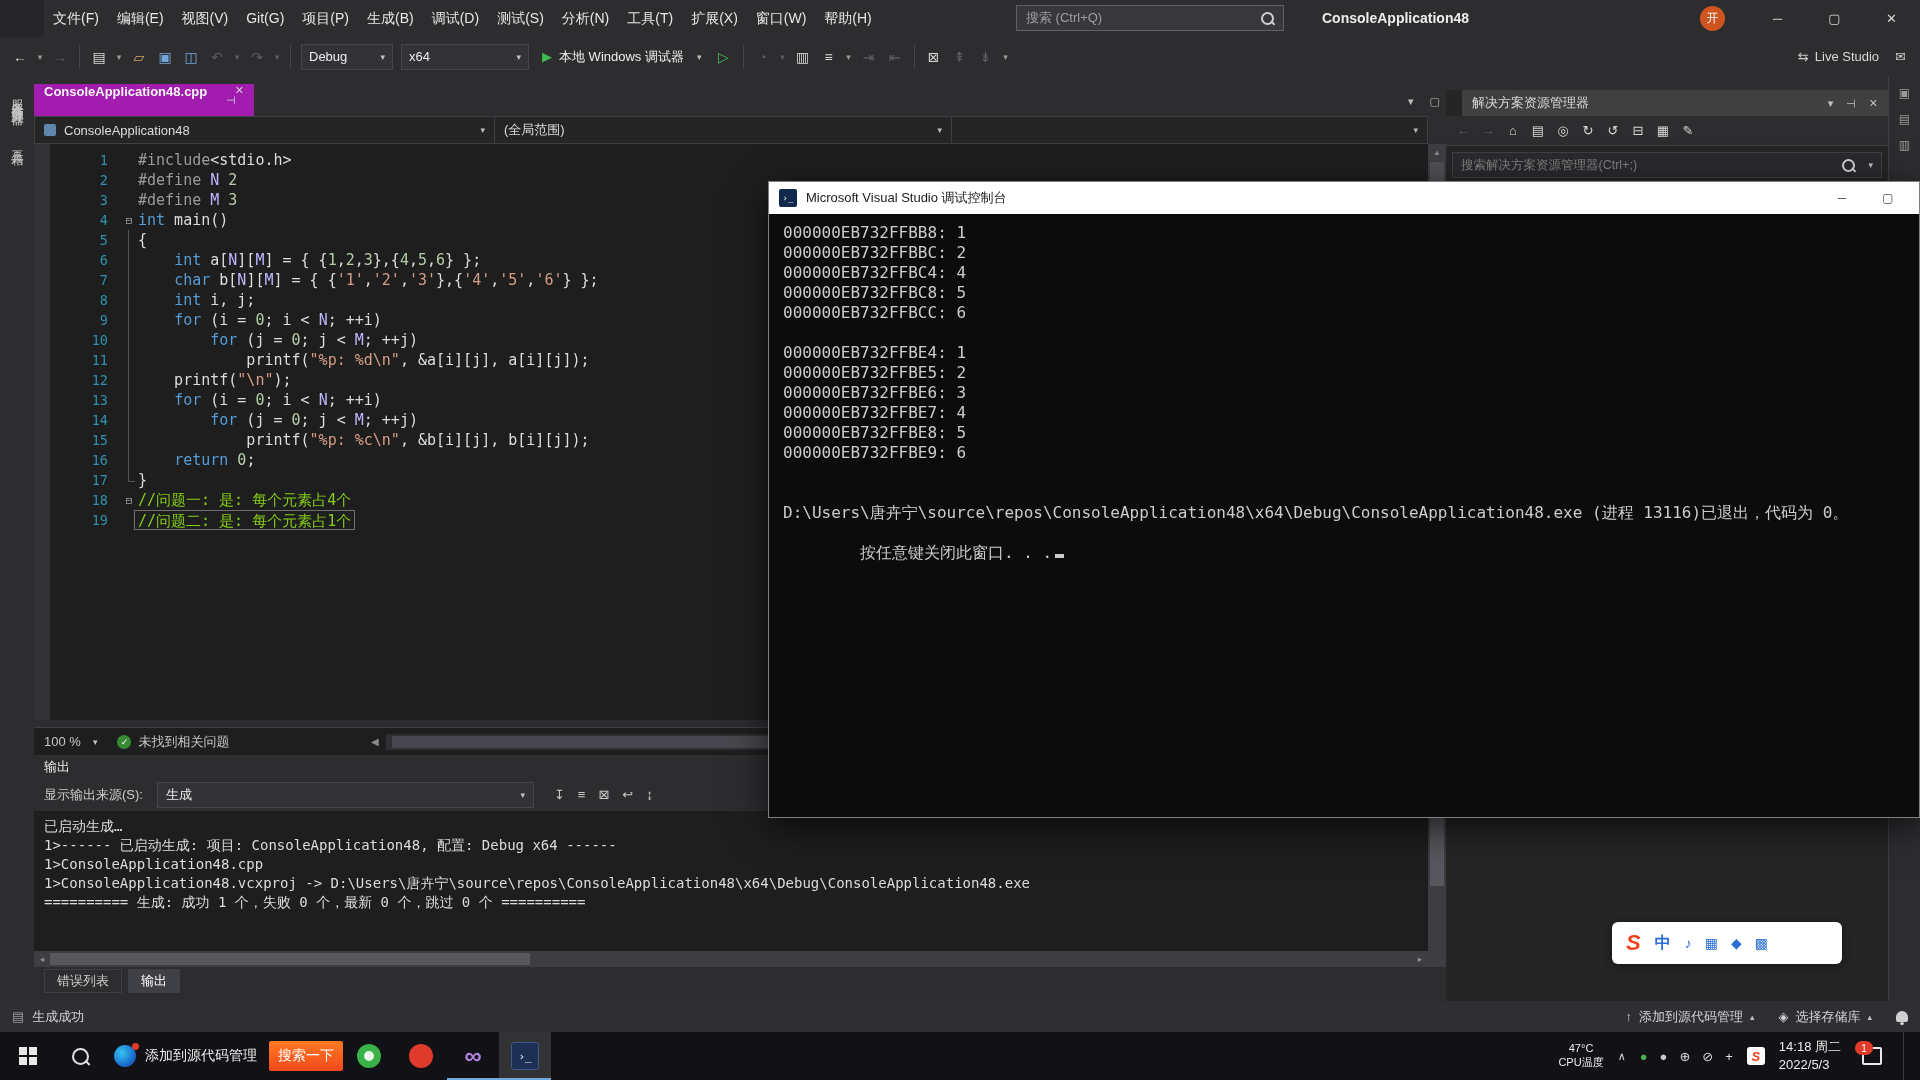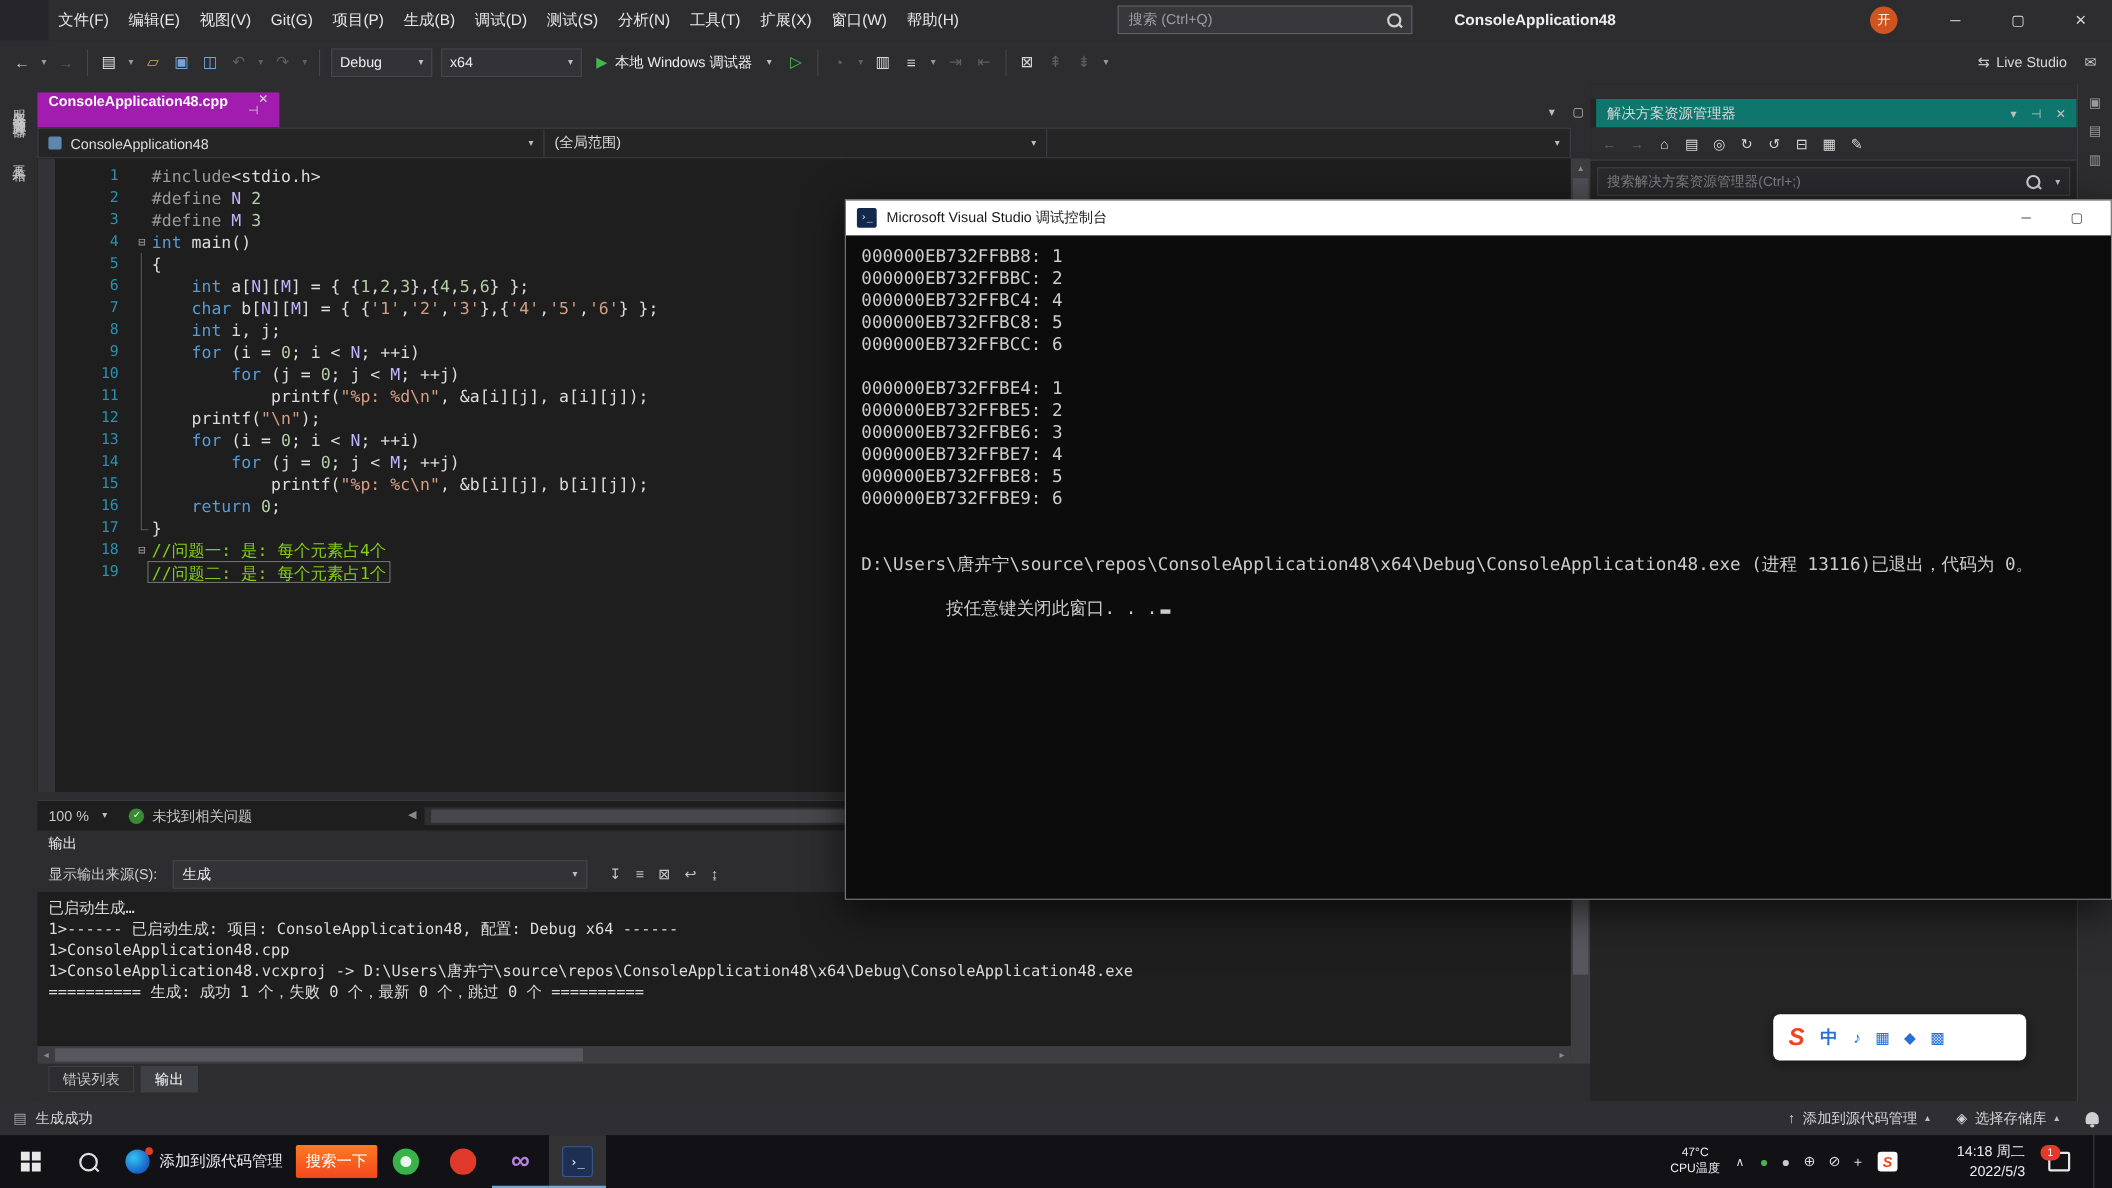--- a/index.html
+++ b/index.html
@@ -94,21 +94,21 @@
   .oh-arrow{position:absolute;top:0;width:16px;height:16px;line-height:16px;text-align:center;font-size:9px;color:#8a8a8a;}
   .oh-thumb{position:absolute;left:16px;top:2px;bottom:2px;width:480px;background:#57575d;}
   .out-vscroll{position:absolute;left:1394px;top:702px;width:18px;height:189px;background:#3e3e42;}
   .ov-thumb{position:absolute;top:18px;left:2px;right:2px;height:90px;background:#57575d;}
   .panel-tabs{position:absolute;top:891px;left:0;height:27px;display:flex;align-items:center;gap:6px;padding-left:10px;}
   .panel-tab{padding:0 12px;line-height:22px;font-size:13px;color:#c8c8c8;border:1px solid #3f3f46;}
   .panel-tab.active{background:#3f3f46;color:#fff;}
   
   .sol-exp{position:absolute;left:1446px;top:76px;width:442px;height:925px;background:#252526;}
   .se-top{position:absolute;top:0;left:0;right:0;height:14px;background:#2d2d30;}
-  .se-title-row{position:absolute;top:14px;left:5px;right:0;height:26px;background:#0f766e;display:flex;align-items:center;
+  .se-title-row{position:absolute;top:14px;left:16px;right:0;height:26px;background:#404040;display:flex;align-items:center;
                 padding:0 10px;box-sizing:border-box;font-size:13px;color:#d8d8d8;justify-content:center;}
   .se-title-icons{margin-left:auto;display:flex;gap:13px;font-size:11px;color:#c0c0c0;align-items:center;}
   .se-pin{transform:rotate(90deg);}
   .se-toolbar{position:absolute;top:40px;left:0;right:0;height:30px;background:#2d2d30;border-bottom:1px solid #3f3f46;
               display:flex;align-items:center;gap:3px;padding-left:6px;box-sizing:border-box;}
   .se-tool{width:22px;text-align:center;font-size:13px;}
   .se-search{position:absolute;top:76px;left:6px;right:6px;height:26px;background:#2a2a2e;border:1px solid #3f3f46;
              display:flex;align-items:center;justify-content:space-between;padding:0 8px;box-sizing:border-box;}
   .se-placeholder{font-size:12.5px;color:#808080;white-space:nowrap;overflow:hidden;}
   .se-search-icons{display:flex;align-items:center;gap:7px;}
@@ -149,21 +149,21 @@
   .ic-console{width:26px;height:26px;border-radius:3px;background:#1d2f52;border:1px solid #3c5a8c;display:flex;align-items:center;justify-content:center;
               color:#fff;font-size:11px;font-family:"DejaVu Sans Mono",monospace;}
   .tray{margin-left:auto;display:flex;align-items:center;gap:14px;padding-right:8px;}
   .temp-block{text-align:center;font-size:11px;line-height:1.25;color:#ececec;}
   .chev{font-size:11px;color:#dcdcdc;}
   #tray-icons{display:flex;align-items:center;gap:12px;}
   .tray-ic{font-size:13px;}
   .tray-green{color:#4caf50}.tray-white{color:#c9c9c9}.tray-light{color:#dcdcdc}
   .sogou-tray{width:18px;height:18px;border-radius:3px;background:#fff;color:#f0441e;font-weight:bold;font-size:13px;
               display:flex;align-items:center;justify-content:center;font-style:italic;}
-  .clock{text-align:right;font-size:13px;line-height:1.35;color:#ececec;margin-left:40px;}
+  .clock{text-align:left;font-size:13px;line-height:1.35;color:#ececec;}
   .action-center{position:relative;width:34px;height:48px;display:flex;align-items:center;justify-content:center;}
   .ac-icon{width:16px;height:14px;border:2px solid #e8e8e8;border-radius:2px;}
   .ac-badge{position:absolute;left:0;top:9px;min-width:14px;height:14px;border-radius:7px;background:#e23b2a;color:#fff;font-size:10px;
             display:flex;align-items:center;justify-content:center;padding:0 2px;}
   .desk-sliver{width:8px;height:48px;border-left:1px solid #3a3a40;}
   
   .console-win{position:absolute;left:768px;top:181px;width:1152px;height:637px;background:#0c0c0c;border:1px solid #7f7f7f;
                box-sizing:border-box;box-shadow:0 10px 36px rgba(0,0,0,0.65);z-index:40;overflow:hidden;}
   .console-title{height:32px;background:#ffffff;display:flex;align-items:center;position:relative;}
   .cw-icon{width:18px;height:18px;margin-left:10px;border-radius:2px;background:#12294d;color:#fff;font-size:9px;

